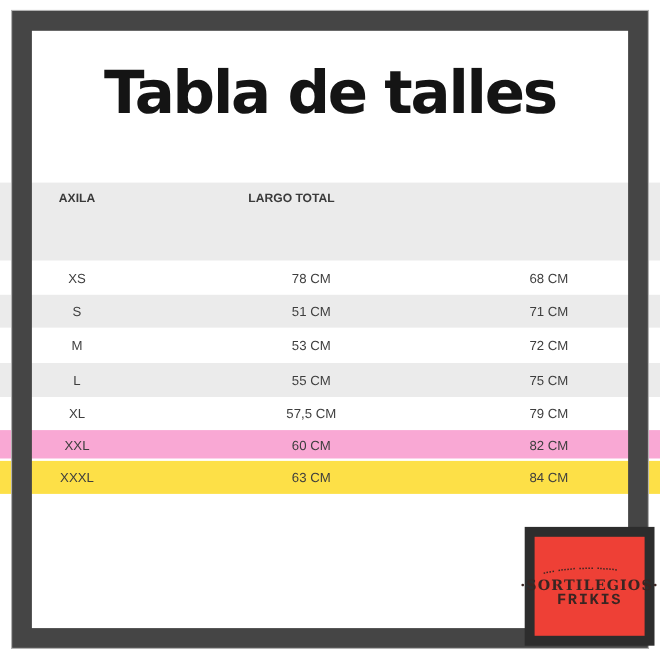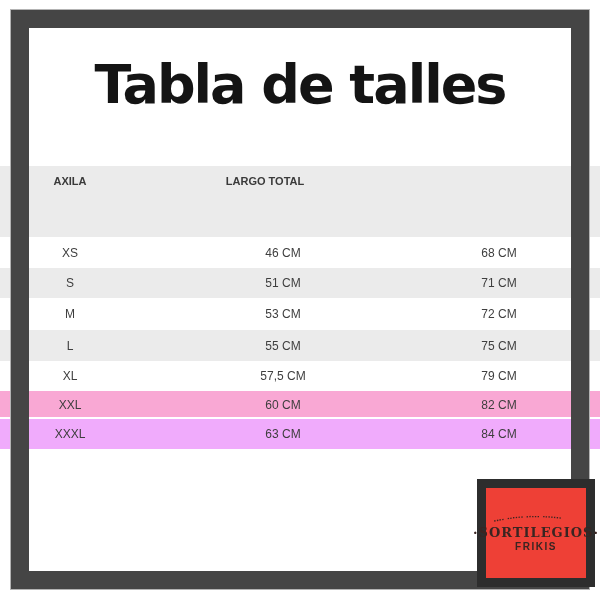--- a/index.html
+++ b/index.html
@@ -69,21 +69,21 @@
   .r-gray  { background: #ebebeb; }
   .r-xxl {
     height: 26px;
     background: #f9a8d4;
     align-items: start;
     line-height: 29px;
   }
   .gap2 { height: 2px; background: #ffffff; }
   .r-xxxl {
     height: 30px;
-    background: #f0abfc;
+    background: #fde047;
   }
 
   
   .frame {
     position: absolute;
     top: 10px; left: 11px;
     width: 578px; height: 579px;
     box-sizing: border-box;
     border: 18px solid #454545;
     box-shadow: 0 0 0 1px #b3b3b3;
@@ -118,23 +118,23 @@
   .logo-name {
     font-family: "DejaVu Serif", serif;
     font-weight: bold;
     font-size: 13px;
     letter-spacing: 1px;
     color: #3a2522;
     line-height: 15px;
     white-space: nowrap;
   }
   .logo-sub {
-    font-family: Liberation Sans, sans-serif;
-    font-weight: bold;
-    font-size: 10px;
+    font-family: Liberation Mono, monospace;
+    font-weight: bold;
+    font-size: 14px;
     letter-spacing: 1.5px;
     color: #3a2522;
     line-height: 13px;
     margin-bottom: 10px;
   }
 </style>
 </head>
 <body>
 
 <div class="stage">
@@ -145,21 +145,21 @@
 
     <div class="trow thead">
       <div class="two-line">
         <div>AXILA</div>
       </div>
       <div>LARGO TOTAL</div>
     </div>
 
     <div class="trow data h31 r-white">
       <div>XS</div>
-      <div>46 CM</div>
+      <div>78 CM</div>
       <div>68 CM</div>
     </div>
 
     <div class="trow data h30 r-gray">
       <div>S</div>
       <div>51 CM</div>
       <div>71 CM</div>
     </div>
 
     <div class="trow data h32 r-white">

